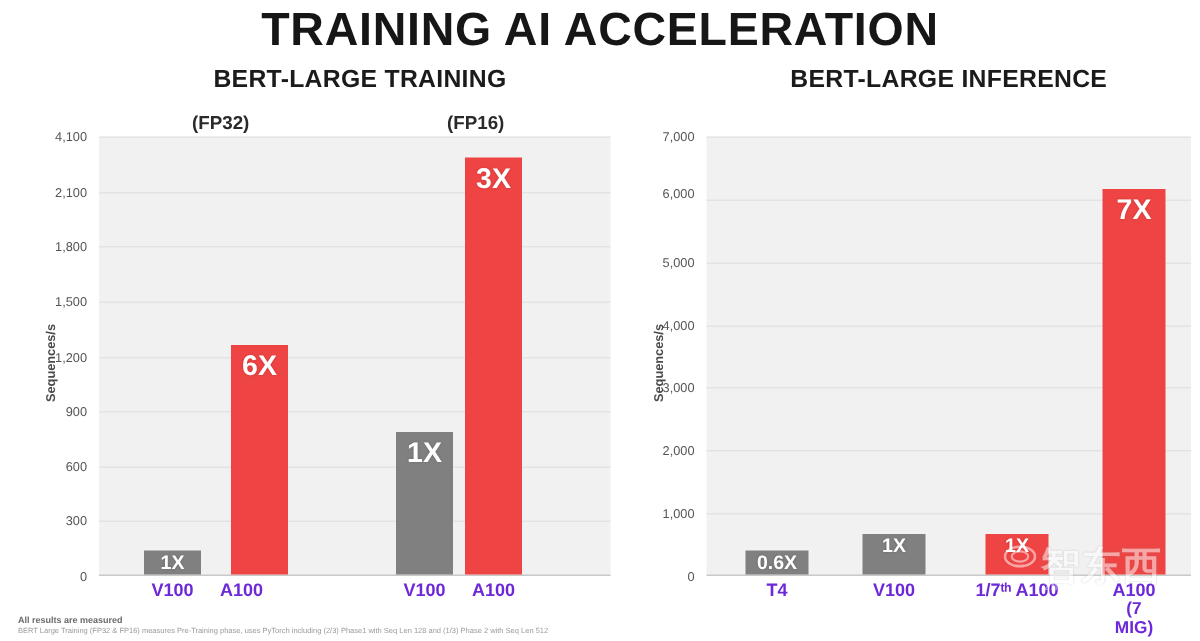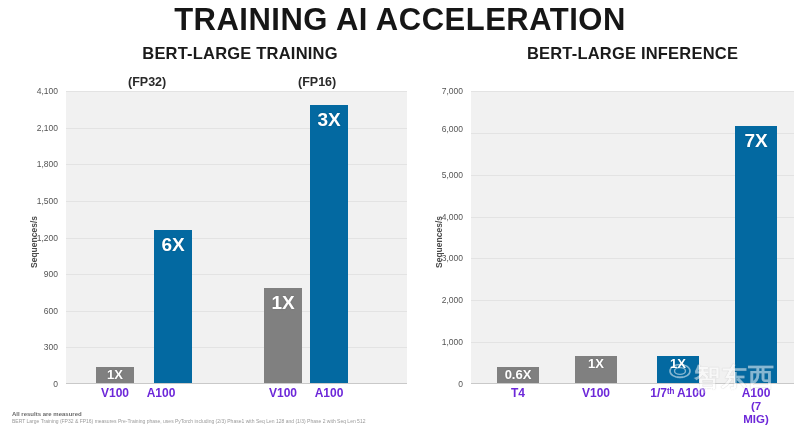--- a/index.html
+++ b/index.html
@@ -53,21 +53,21 @@
     border-bottom: 1px solid #c9c9c9;
   }
   .gridline {
     position: absolute; left: 0; right: 0; height: 1px; background: #e3e3e3;
   }
 
   .bar {
     position: absolute; bottom: 0;
     display: flex; align-items: flex-start; justify-content: center;
   }
-  .bar.green { background: #0369a1; }
+  .bar.green { background: #ef4444; }
   .bar.gray  { background: #808080; }
   .bar-label {
     color: #ffffff; font-weight: bold; font-size: 19px;
     margin-top: 4px; text-shadow: 0 0 2px rgba(0,0,0,.18);
   }
   .bar.tiny  .bar-label { font-size: 13px; margin-top: 0px; }
 
   .cat-labels { position: absolute; left: 0; right: 0; }
   .cat {
     position: absolute; text-align: center;

